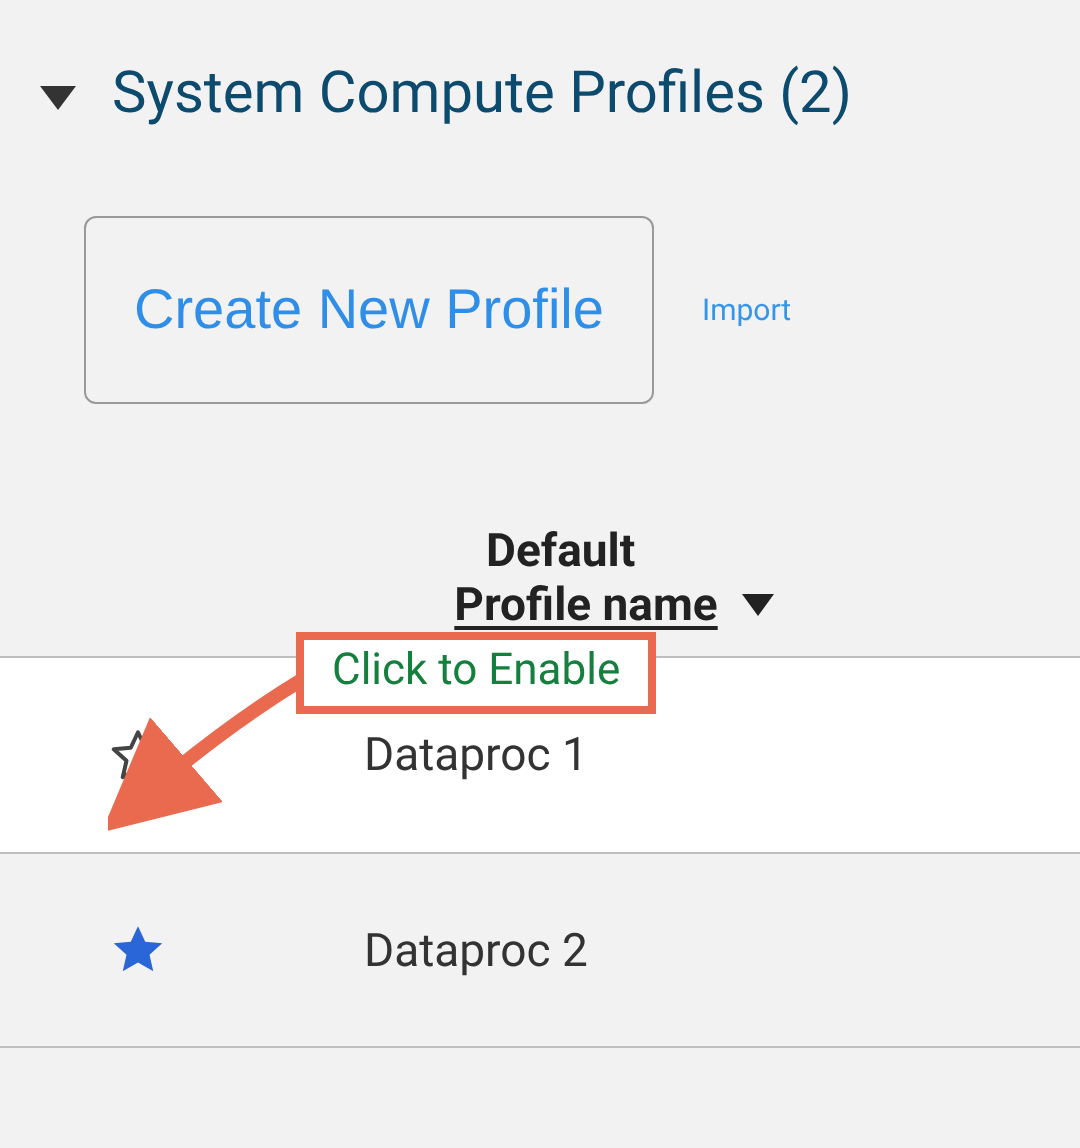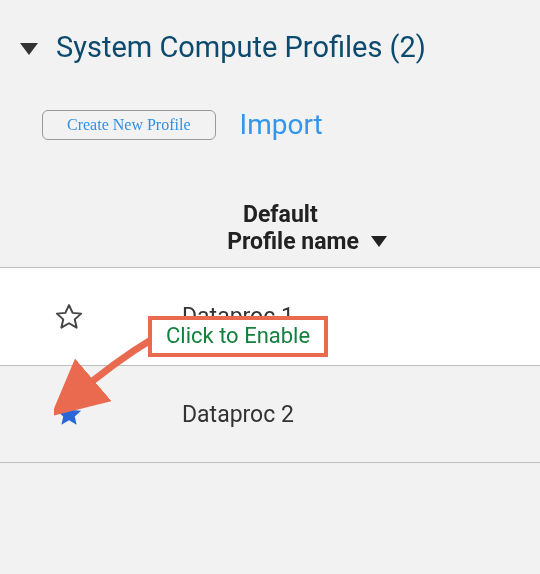--- a/index.html
+++ b/index.html
@@ -40,49 +40,49 @@
   .actions {
     display: flex;
     align-items: center;
     gap: 24px;
     margin: 44px 0 0 42px;
   }
   .btn-outline {
     border: 1px solid #999;
     border-radius: 6px;
     background: #fff0;
-    padding: 5px 24px;
-    font-size: 16px;
+    padding: 30px 24px;
+    font-size: 28px;
     color: #2f8fe8;
     cursor: pointer;
     background: transparent;
-    font-family: Liberation Serif, serif;
   }
   .link {
-    font-size: 28px;
+    font-size: 15px;
     color: #3396ec;
     cursor: pointer;
   }
   .table {
     margin-top: 60px;
   }
   .thead {
     display: flex;
     align-items: center;
     padding: 0 0 12px 74px;
     flex-direction: column;
   }
   .th-default {
     font-size: 23px;
     font-weight: 700;
     width: 128px;
   }
   .th-name {
     font-size: 23px;
     font-weight: 700;
+    text-decoration: underline;
     text-underline-offset: 3px;
     display: flex;
     align-items: center;
     gap: 8px;
     cursor: pointer;
   }
   .sort-caret {
     width: 0; height: 0;
     border-left: 8px solid transparent;
     border-right: 8px solid transparent;

